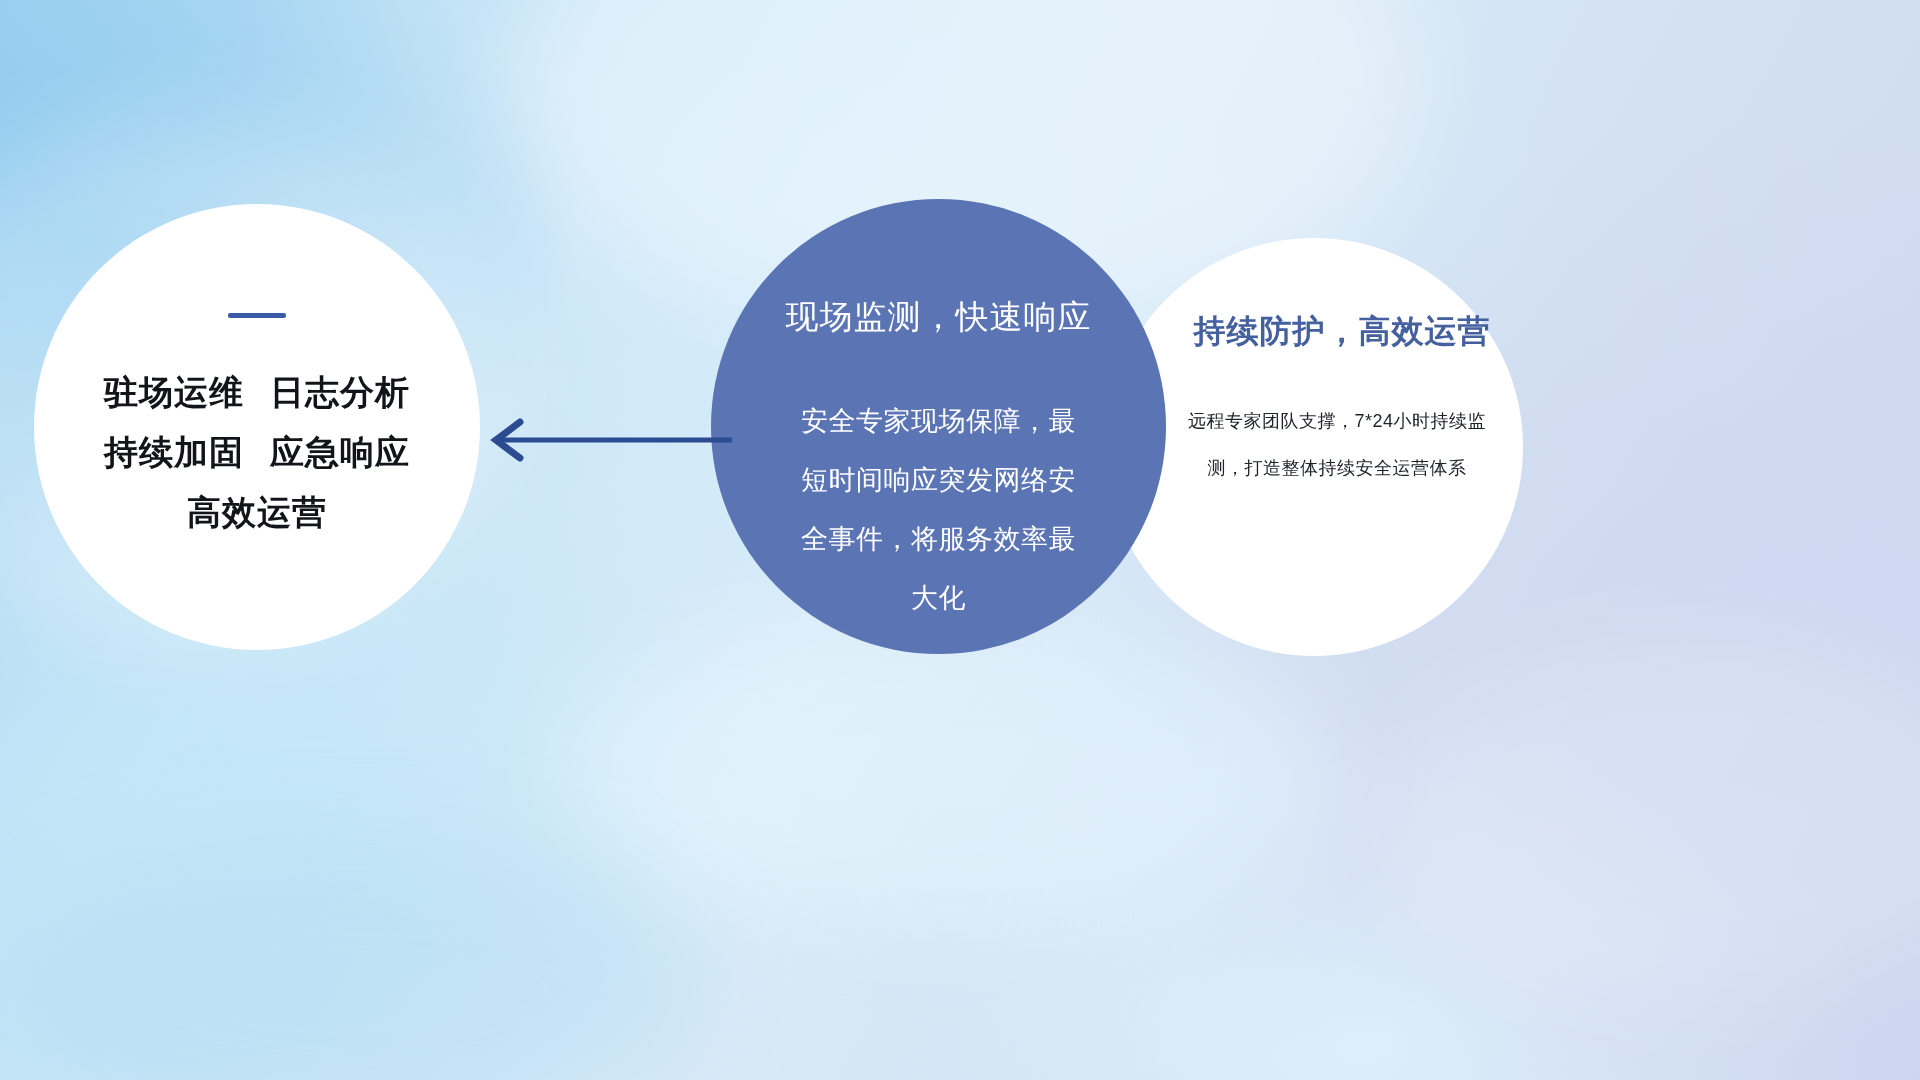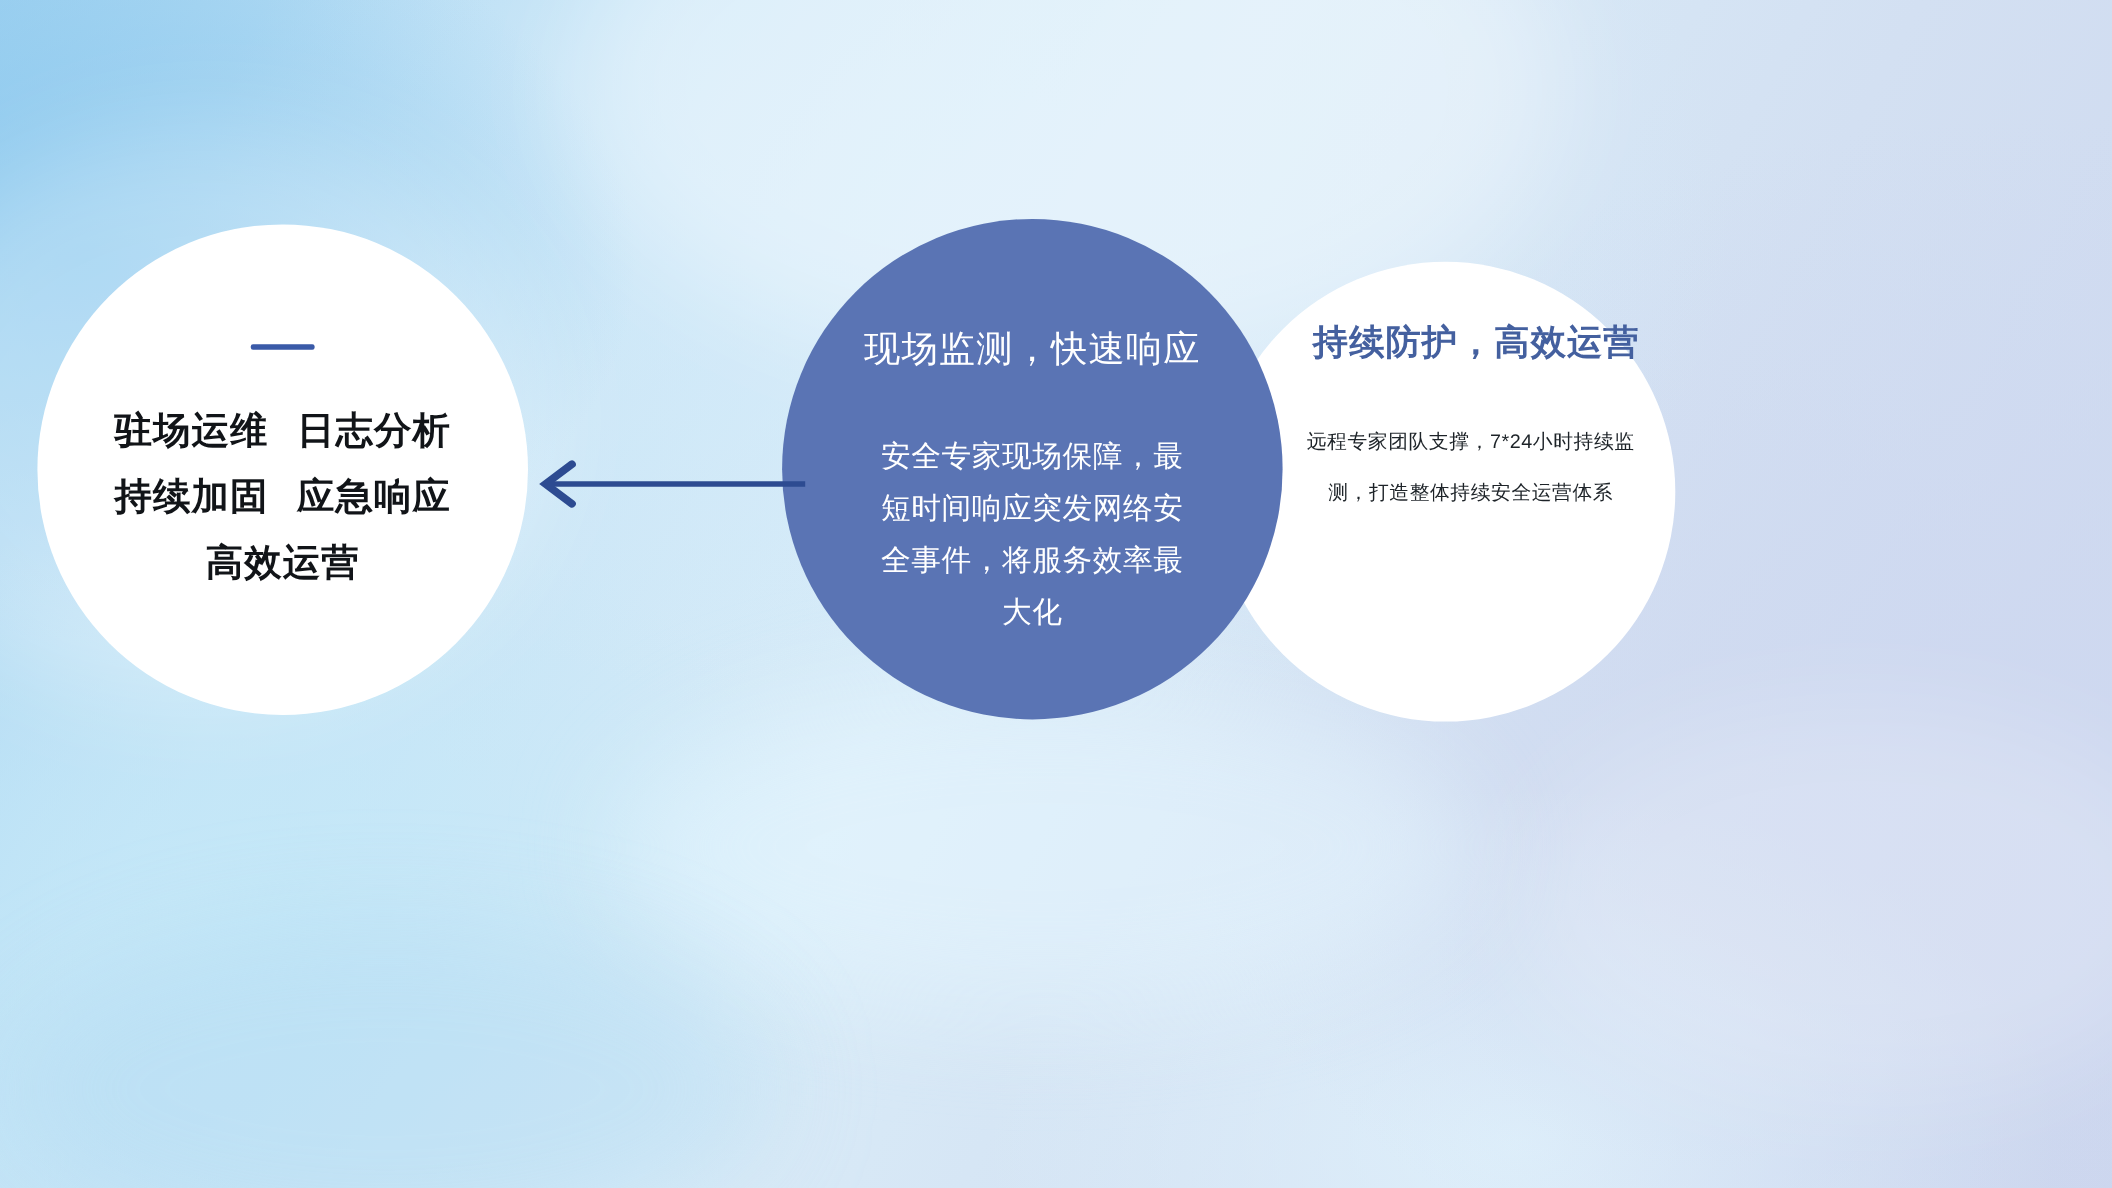--- a/index.html
+++ b/index.html
@@ -100,28 +100,28 @@
     font-size: 33px;
     font-weight: normal;
     letter-spacing: 1px;
     white-space: nowrap;
   }
   #circle-mid .body {
     margin-top: 52px;
     width: 300px;
     color: #ffffff;
     font-size: 27px;
-    line-height: 47px;
+    line-height: 59px;
     text-align: center;
     letter-spacing: 0.5px;
   }
 
   
   #circle-right .title {
-    margin-top: 52px;
+    margin-top: 72px;
     color: #44609f;
     font-size: 32px;
     font-weight: bold;
     letter-spacing: 1px;
     white-space: nowrap;
     padding-left: 56px;
   }
   #circle-right .body {
     margin-top: 44px;
     width: 370px;

